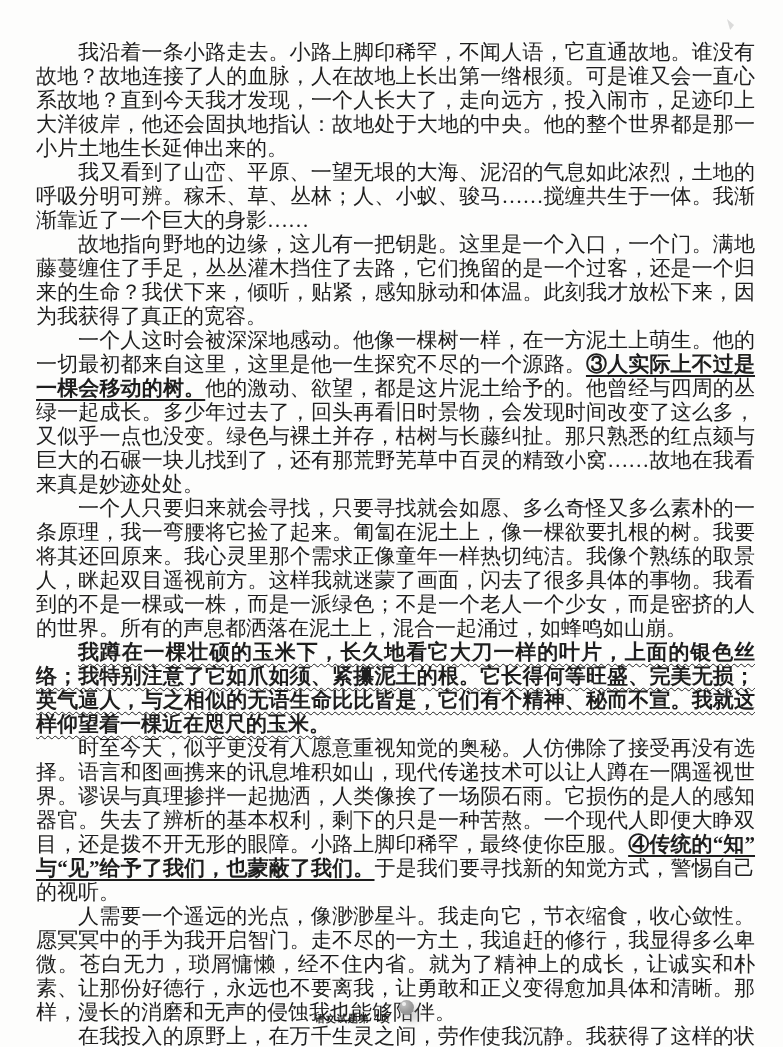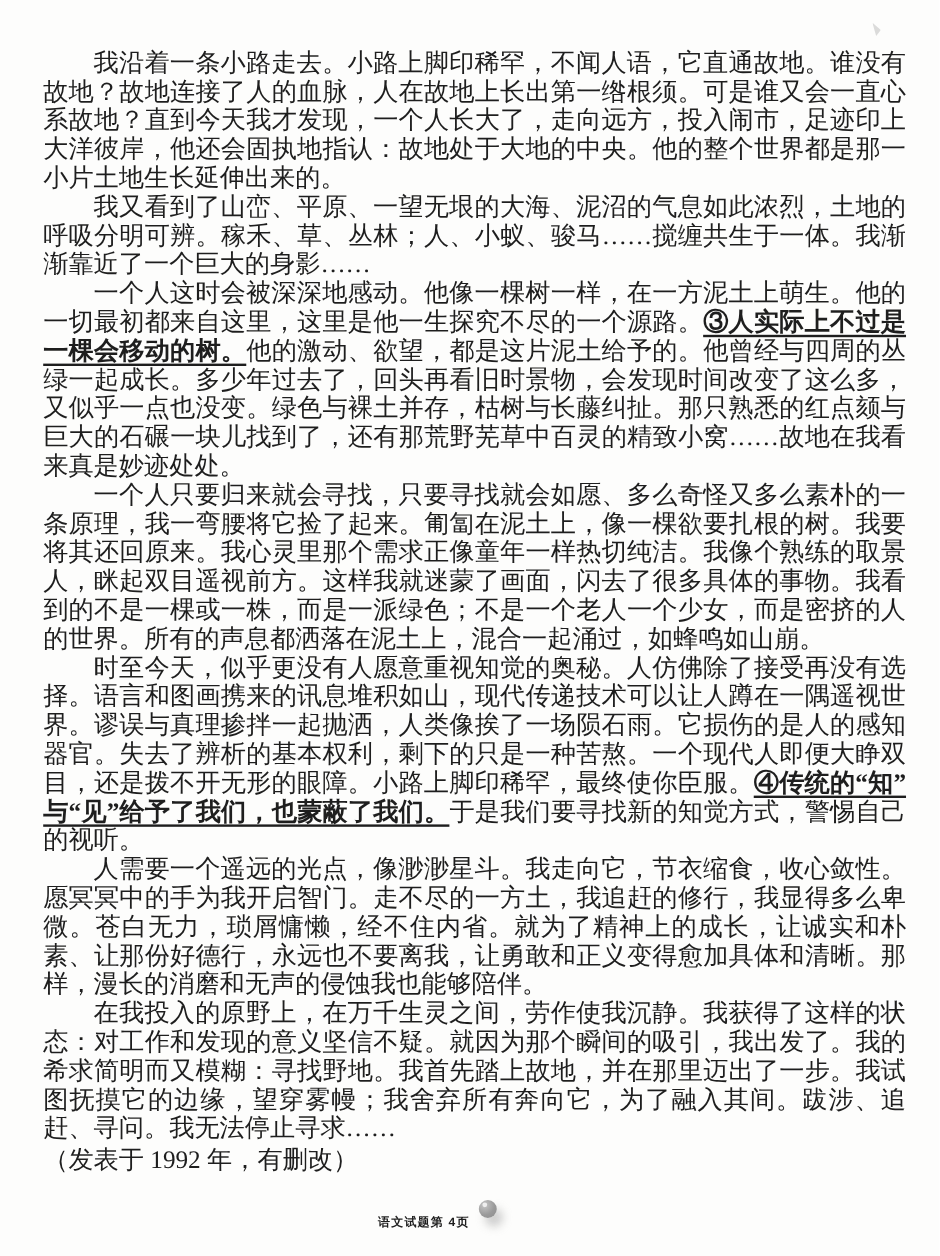--- a/index.html
+++ b/index.html
@@ -74,22 +74,24 @@
 <body>
 
 <div class="page">
 
   <span class="cursor-artifact"></span>
 
   <div class="content">
 
   <p class="para"><span class="seg-normal">我沿着一条小路走去。小路上脚印稀罕，不闻人语，它直通故地。谁没有故地？故地连接了人的血脉，人在故地上长出第一绺根须。可是谁又会一直心系故地？直到今天我才发现，一个人长大了，走向远方，投入闹市，足迹印上大洋彼岸，他还会固执地指认：故地处于大地的中央。他的整个世界都是那一小片土地生长延伸出来的。</span></p>
       <p class="para"><span class="seg-normal">我又看到了山峦、平原、一望无垠的大海、泥沼的气息如此浓烈，土地的呼吸分明可辨。稼禾、草、丛林；人、小蚁、骏马……搅缠共生于一体。我渐渐靠近了一个巨大的身影……</span></p>
+      <p class="para"><span class="seg-normal">故地指向野地的边缘，这儿有一把钥匙。这里是一个入口，一个门。满地藤蔓缠住了手足，丛丛灌木挡住了去路，它们挽留的是一个过客，还是一个归来的生命？我伏下来，倾听，贴紧，感知脉动和体温。此刻我才放松下来，因为我获得了真正的宽容。</span></p>
       <p class="para"><span class="seg-normal">一个人这时会被深深地感动。他像一棵树一样，在一方泥土上萌生。他的一切最初都来自这里，这里是他一生探究不尽的一个源路。</span><span class="seg-u">③人实际上不过是一棵会移动的树。</span><span class="seg-normal">他的激动、欲望，都是这片泥土给予的。他曾经与四周的丛绿一起成长。多少年过去了，回头再看旧时景物，会发现时间改变了这么多，又似乎一点也没变。绿色与裸土并存，枯树与长藤纠扯。那只熟悉的红点颏与巨大的石碾一块儿找到了，还有那荒野芜草中百灵的精致小窝……故地在我看来真是妙迹处处。</span></p>
       <p class="para"><span class="seg-normal">一个人只要归来就会寻找，只要寻找就会如愿、多么奇怪又多么素朴的一条原理，我一弯腰将它捡了起来。匍匐在泥土上，像一棵欲要扎根的树。我要将其还回原来。我心灵里那个需求正像童年一样热切纯洁。我像个熟练的取景人，眯起双目遥视前方。这样我就迷蒙了画面，闪去了很多具体的事物。我看到的不是一棵或一株，而是一派绿色；不是一个老人一个少女，而是密挤的人的世界。所有的声息都洒落在泥土上，混合一起涌过，如蜂鸣如山崩。</span></p>
+      <p class="para"><span class="seg-wavy">我蹲在一棵壮硕的玉米下，长久地看它大刀一样的叶片，上面的银色丝络；我特别注意了它如爪如须、紧攥泥土的根。它长得何等旺盛、完美无损；英气逼人，与之相似的无语生命比比皆是，它们有个精神、秘而不宣。我就这样仰望着一棵近在咫尺的玉米。</span></p>
       <p class="para"><span class="seg-normal">时至今天，似乎更没有人愿意重视知觉的奥秘。人仿佛除了接受再没有选择。语言和图画携来的讯息堆积如山，现代传递技术可以让人蹲在一隅遥视世界。谬误与真理掺拌一起抛洒，人类像挨了一场陨石雨。它损伤的是人的感知器官。失去了辨析的基本权利，剩下的只是一种苦熬。一个现代人即便大睁双目，还是拨不开无形的眼障。小路上脚印稀罕，最终使你臣服。</span><span class="seg-u">④传统的“知”与“见”给予了我们，也蒙蔽了我们。</span><span class="seg-normal">于是我们要寻找新的知觉方式，警惕自己的视听。</span></p>
       <p class="para"><span class="seg-normal">人需要一个遥远的光点，像渺渺星斗。我走向它，节衣缩食，收心敛性。愿冥冥中的手为我开启智门。走不尽的一方土，我追赶的修行，我显得多么卑微。苍白无力，琐屑慵懒，经不住内省。就为了精神上的成长，让诚实和朴素、让那份好德行，永远也不要离我，让勇敢和正义变得愈加具体和清晰。那样，漫长的消磨和无声的侵蚀我也能够陪伴。</span></p>
       <p class="para"><span class="seg-normal">在我投入的原野上，在万千生灵之间，劳作使我沉静。我获得了这样的状态：对工作和发现的意义坚信不疑。就因为那个瞬间的吸引，我出发了。我的希求简明而又模糊：寻找野地。我首先踏上故地，并在那里迈出了一步。我试图抚摸它的边缘，望穿雾幔；我舍弃所有奔向它，为了融入其间。跋涉、追赶、寻问。我无法停止寻求……</span></p>
       <div class="attribution">（发表于 1992 年，有删改）</div>
     </div>
 
   <span class="scan-dot"></span>
 
   <div class="footer-label">语文试题第 4页</div>
 

